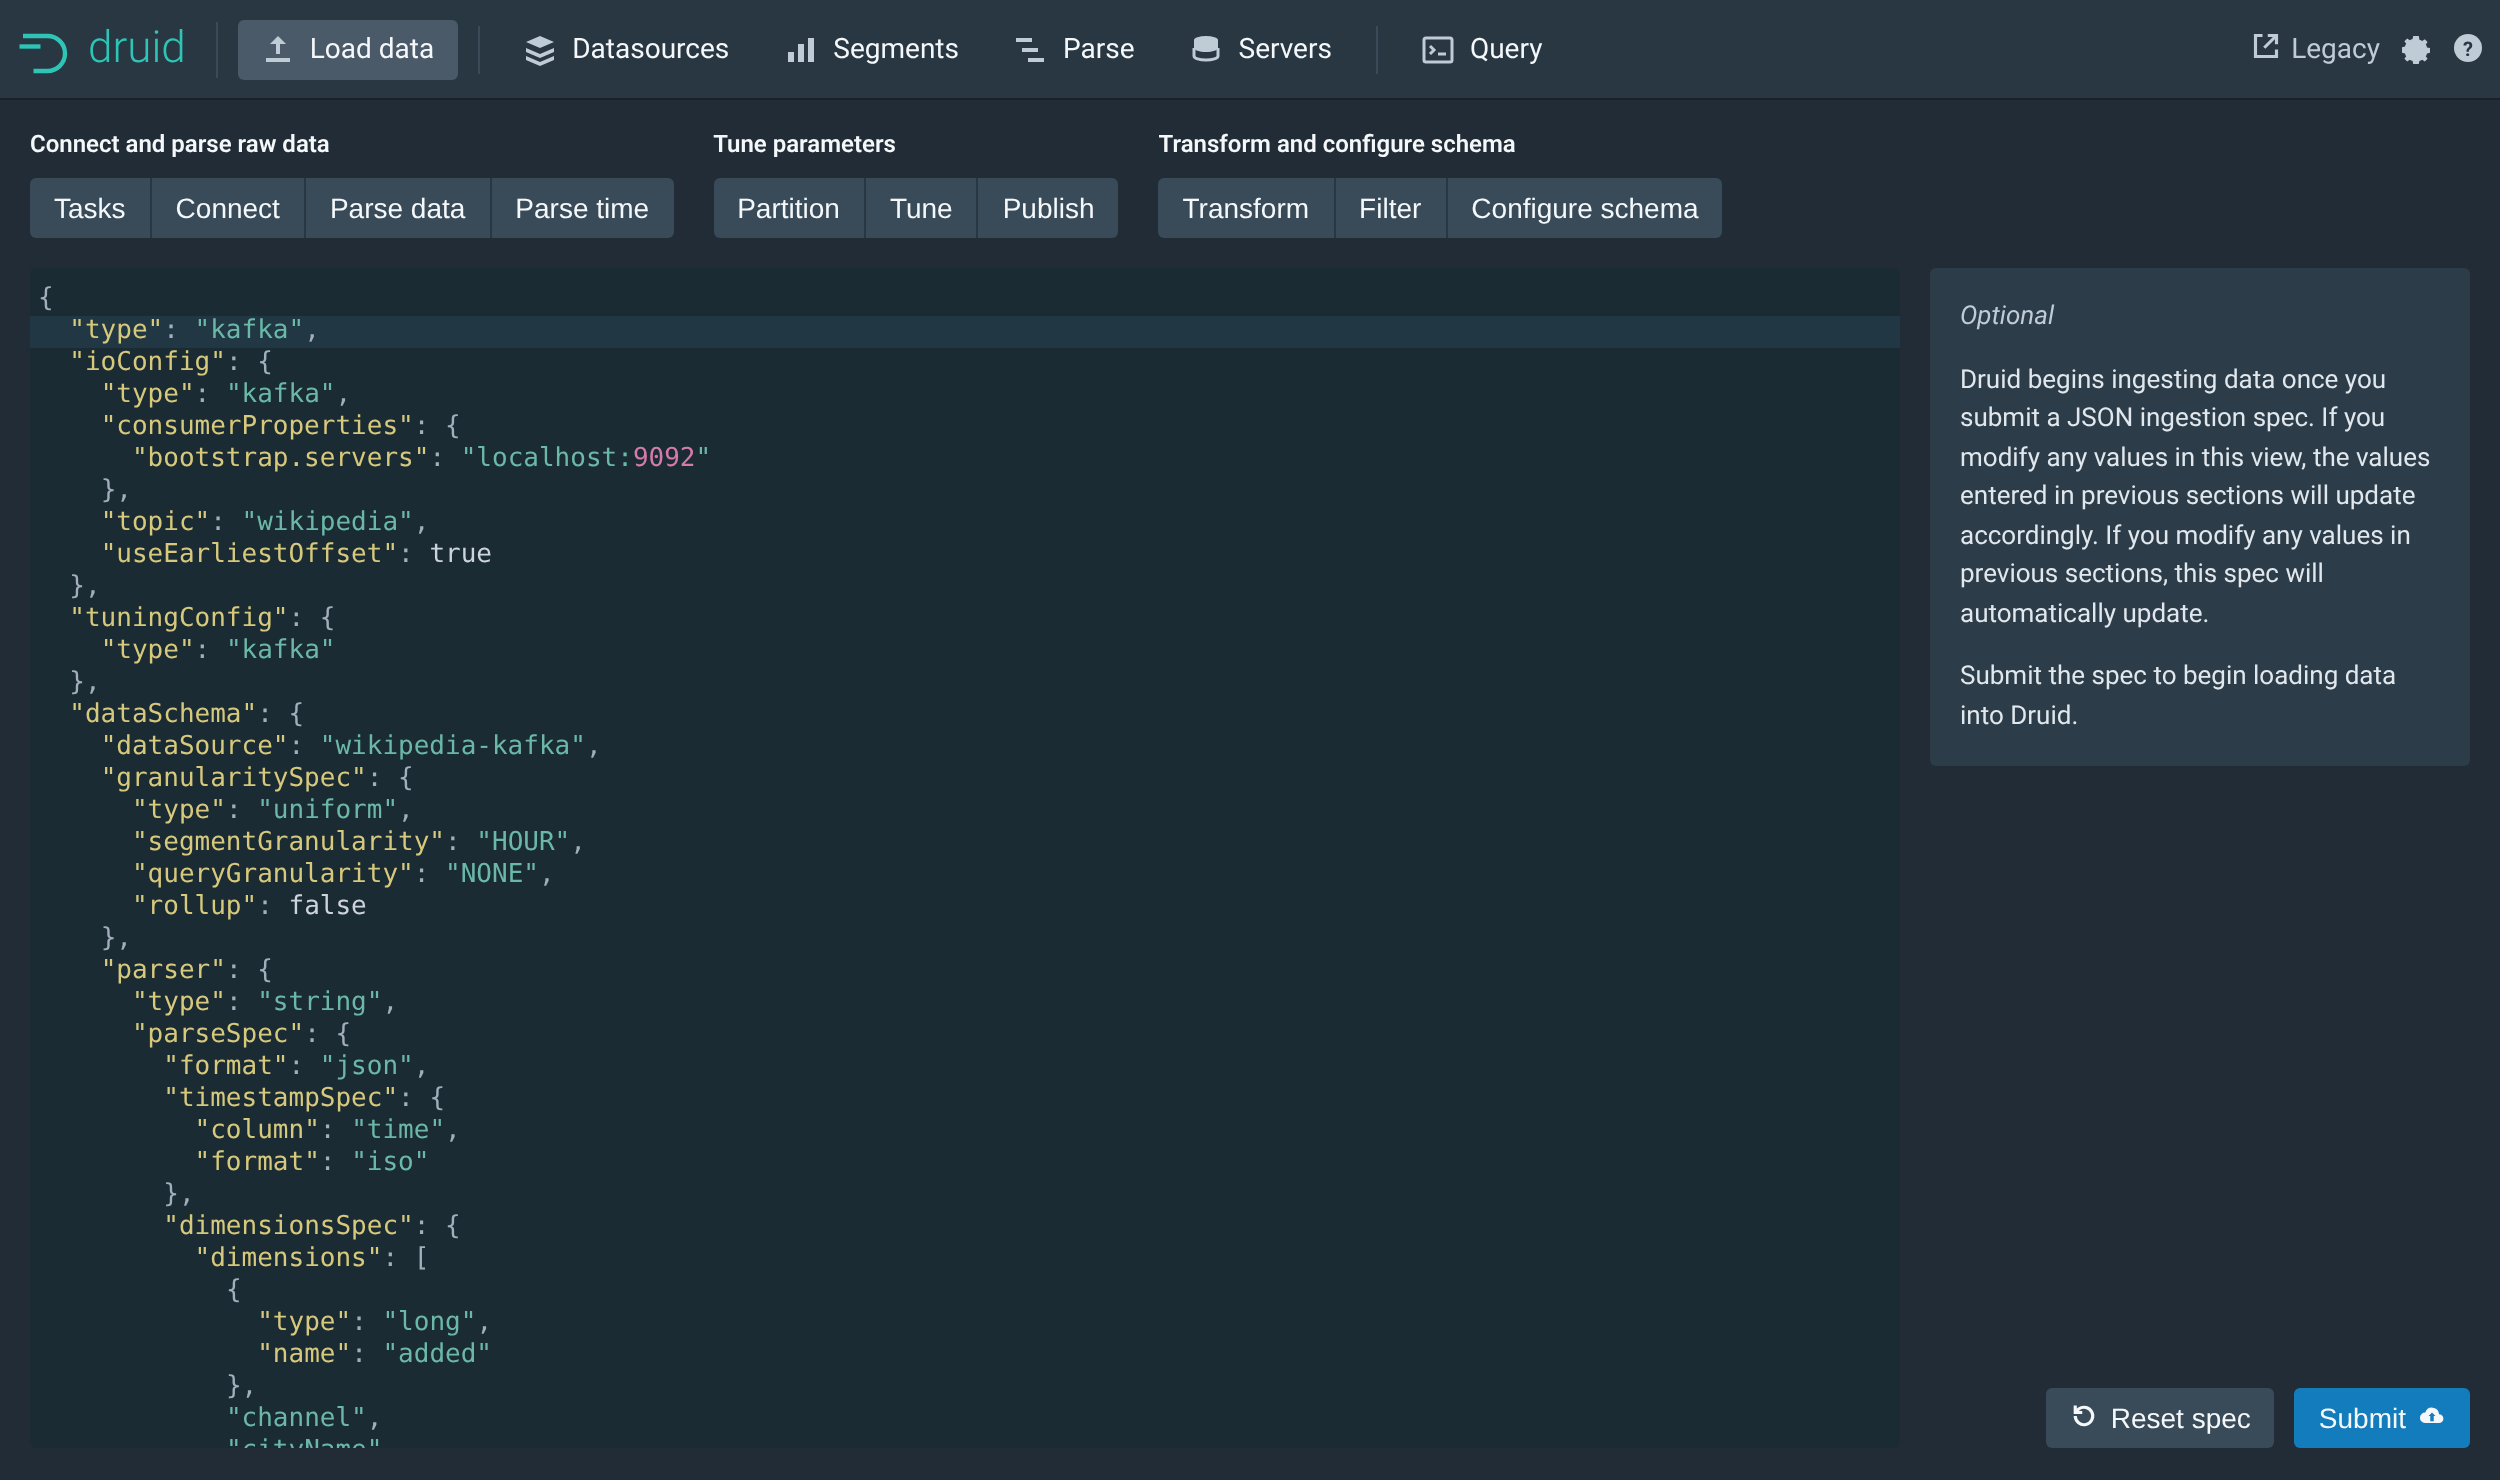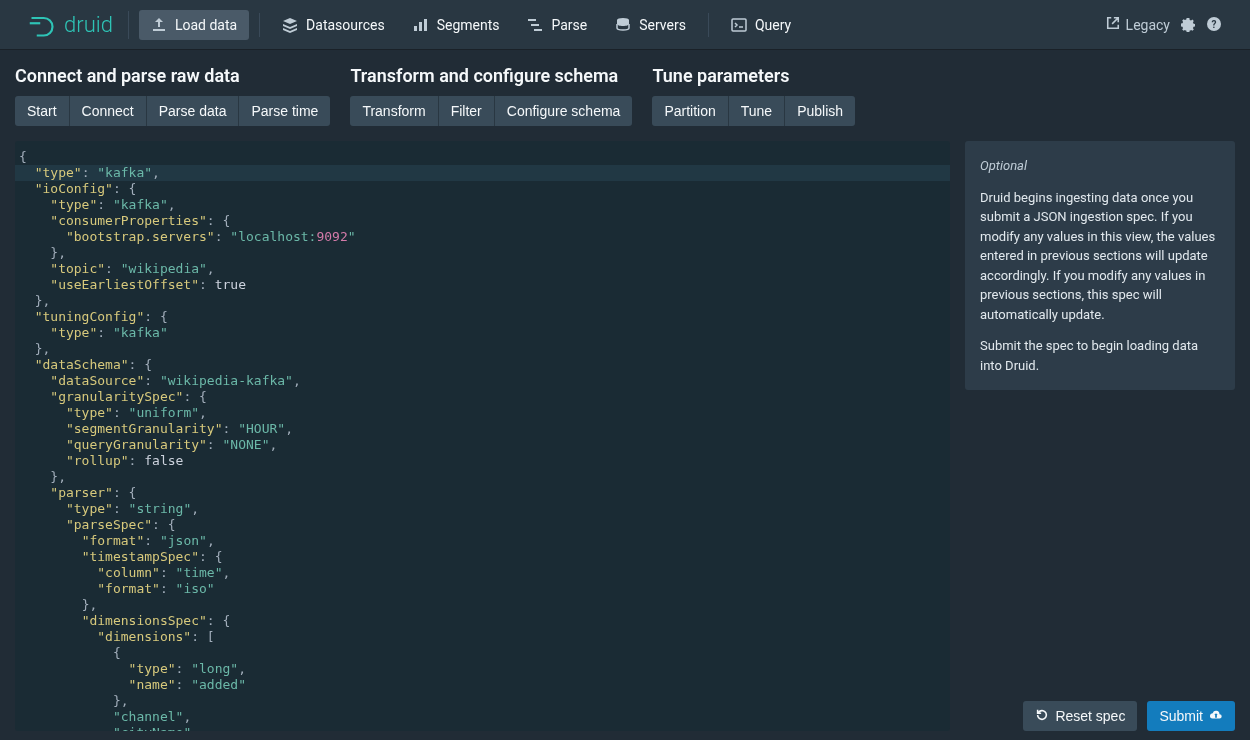--- a/index.html
+++ b/index.html
@@ -9,21 +9,21 @@
     color: #f5f8fa;
     font-family: -apple-system, BlinkMacSystemFont, "Segoe UI", Roboto, sans-serif;
     font-size: 14px;
     overflow: hidden;
   }
   
   .topnav {
     height: 50px;
     background: #293742;
     display: flex; align-items: center;
-    padding: 0 28px;
+    padding: 0 8px;
     border-bottom: 1px solid #1a2128;
   }
   .logo {
     display: flex; align-items: center; gap: 8px;
     color: #2ec4b6; font-size: 22px; font-weight: 300;
     padding-right: 15px; margin-right: 8px;
     border-right: 1px solid #3a4a59;
   }
   .logo svg { width: 28px; height: 28px; }
   .nav-btn {
@@ -40,21 +40,21 @@
   .spacer { flex: 1; }
   .right-icons { display:flex; align-items:flex-start; gap:10px; color:#bfccd6; }
   .right-icons .item { display:flex; align-items:center; gap:6px; cursor:pointer; }
   
   
   .steps {
     padding: 15px 15px 0 15px;
     display: flex; gap: 20px;
   }
   .step-group { display:flex; flex-direction:column; gap:8px; }
-  .step-label { font-weight:600; font-size:18px; color:#f5f8fa; margin-bottom:2px; }
+  .step-label { font-weight:600; font-size:12px; color:#f5f8fa; margin-bottom:2px; }
   .btn-row { display:flex; }
   .step-btn {
     background:#394b59; color:#f5f8fa;
     padding:7px 12px; font-size:14px;
     cursor:pointer; border:none;
     border-right:1px solid #293742;
   }
   .step-btn:first-child { border-radius:3px 0 0 3px; }
   .step-btn:last-child { border-radius:0 3px 3px 0; border-right:none; }
   .step-btn.solo { border-radius:3px; border-right:none; }
@@ -205,40 +205,40 @@
           <text x="8" y="12" text-anchor="middle" font-size="10" fill="#293742" font-weight="bold">?</text>
         </svg>
       </span>
   </div>
 </div>
 
 <div class="steps">
   <div class="step-group">
     <div class="step-label">Connect and parse raw data</div>
     <div class="btn-row">
-      <button class="step-btn">Start</button>
+      <button class="step-btn">Tasks</button>
       <button class="step-btn">Connect</button>
       <button class="step-btn">Parse data</button>
       <button class="step-btn">Parse time</button>
+    </div>
+  </div>
+  <div class="step-group">
+    <div class="step-label">Tune parameters</div>
+    <div class="btn-row">
+      <button class="step-btn">Partition</button>
+      <button class="step-btn">Tune</button>
+      <button class="step-btn">Publish</button>
     </div>
   </div>
   <div class="step-group">
     <div class="step-label">Transform and configure schema</div>
     <div class="btn-row">
       <button class="step-btn">Transform</button>
       <button class="step-btn">Filter</button>
       <button class="step-btn">Configure schema</button>
-    </div>
-  </div>
-  <div class="step-group">
-    <div class="step-label">Tune parameters</div>
-    <div class="btn-row">
-      <button class="step-btn">Partition</button>
-      <button class="step-btn">Tune</button>
-      <button class="step-btn">Publish</button>
     </div>
   </div>
 </div>
 
 <div class="content">
   <div class="code-panel">
     <div class="hl-line"></div>
     <pre id="code-pre"><span class="punc">{</span>
 <span class="ind">  </span><span class="key">"type"</span><span class="colon">: </span><span class="str">"kafka"</span><span class="punc">,</span>
 <span class="ind">  </span><span class="key">"ioConfig"</span><span class="colon">: </span><span class="punc">{</span>

